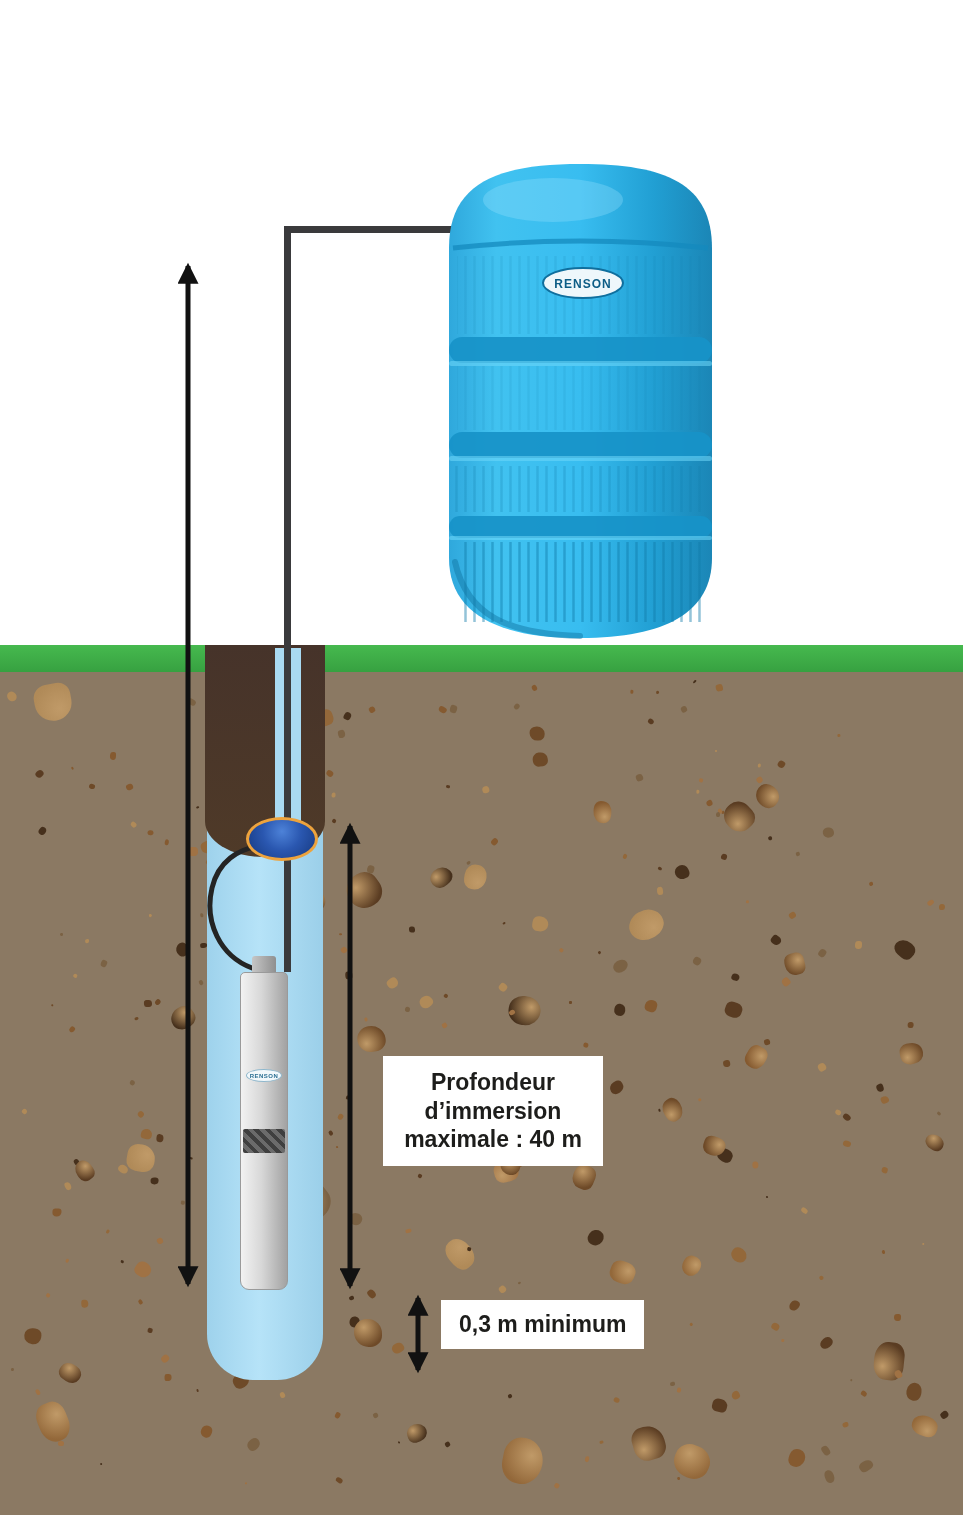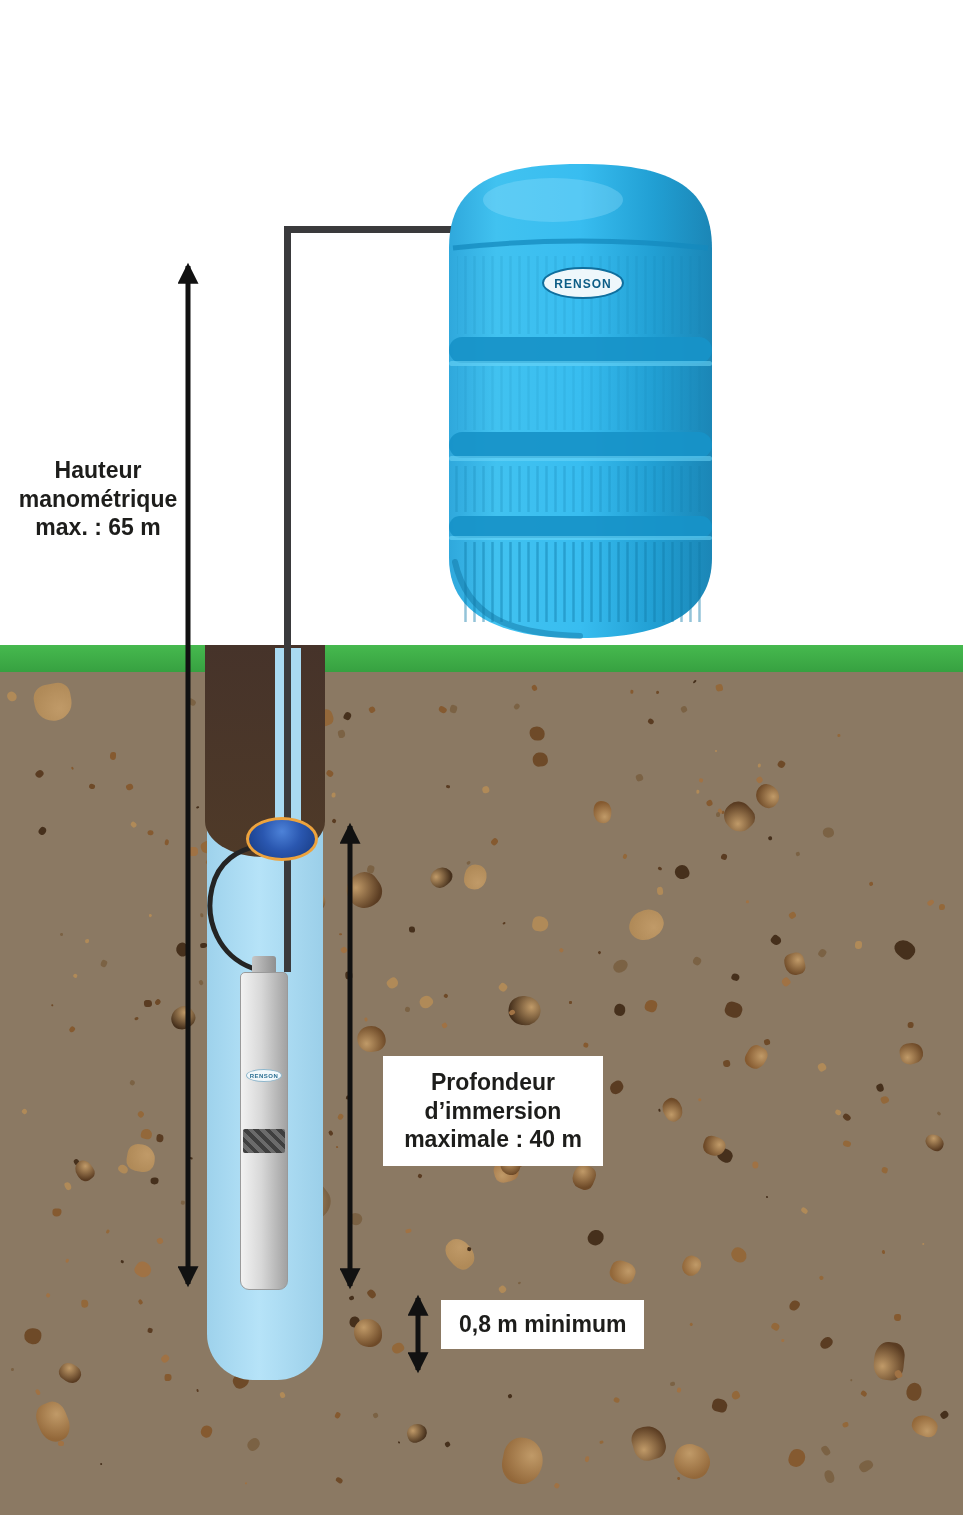--- a/index.html
+++ b/index.html
@@ -433,21 +433,18 @@
         <path d="M0,0 L10,5 L0,10 Z" fill="#111111"></path>
       </marker>
     </defs>
     <g stroke="#111111" stroke-width="5">
       <line x1="188" y1="266" x2="188" y2="1284" marker-start="url(#arrow)" marker-end="url(#arrow)"></line>
       <line x1="350" y1="826" x2="350" y2="1286" marker-start="url(#arrow)" marker-end="url(#arrow)"></line>
       <line x1="418" y1="1298" x2="418" y2="1370" marker-start="url(#arrow)" marker-end="url(#arrow)"></line>
     </g>
   </svg>
 
-  <div class="note note-hauteur">Hauteur
-manométrique
-max. : 65 m</div>
   <div class="note boxed note-profondeur">Profondeur
 d’immersion
 maximale : 40 m</div>
-  <div class="note boxed note-min">0,8 m minimum</div>
+  <div class="note boxed note-min">0,3 m minimum</div>
 
 </div>
 
 </body></html>

